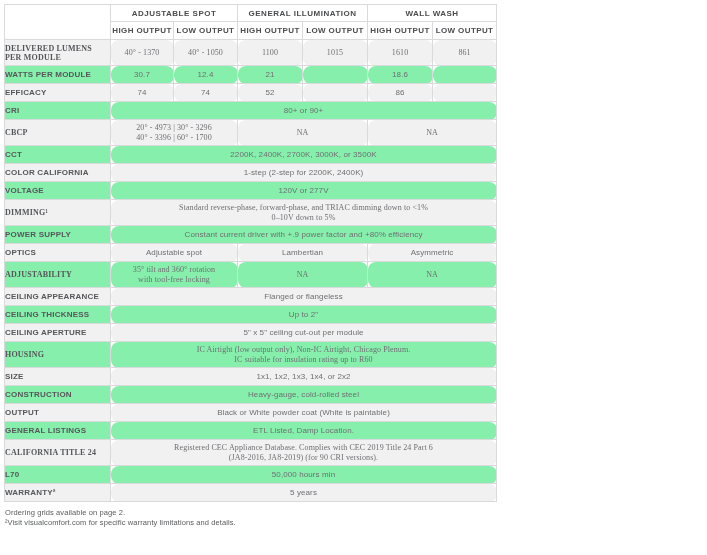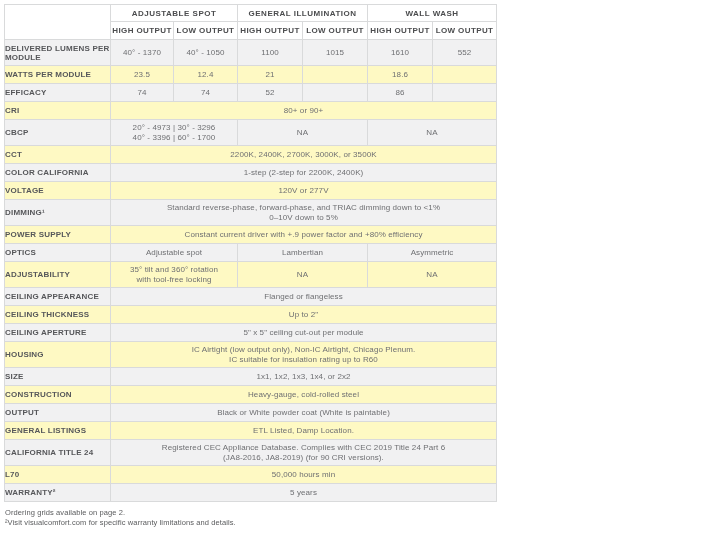--- a/index.html
+++ b/index.html
@@ -34,31 +34,31 @@
   thead tr.sub-row{height:18px;}
   th.group{
     font-size:7.5px;font-weight:bold;color:var(--header-text);
     letter-spacing:.5px;text-align:center;background:#fff;
   }
   th.sub{
     font-size:7.5px;font-weight:bold;color:var(--header-text);
     letter-spacing:.4px;background:#fff;
   }
   th.corner{background:#fff;}
-  tbody tr{height:18px;background:#fef9c3;}
-  tbody tr.tall{height:26px;}
+  tbody tr{height:18px;background:#86efac;}
+  tbody tr.tall{height:26px;font-family:Liberation Serif, serif;}
   tbody tr.shaded{background:var(--row-shade);}
   td.label{
     text-align:left;padding:1px 2px 1px 6px;
     font-size:7.5px;font-weight:bold;color:var(--label-text);
     letter-spacing:.2px;line-height:9px;
   }
   td.val{
     text-align:center;color:var(--value-text);
-    letter-spacing:.1px;line-height:9.5px;padding:1px 2px;
+    letter-spacing:.1px;line-height:9.5px;padding:1px 2px;border-radius:8px;
   }
   td.val div{line-height:9.5px;}
   .footnotes{
     margin-top:6px;margin-left:1px;
     font-size:7.5px;line-height:10px;color:var(--footer-text);
     letter-spacing:.1px;
   }
   .footnotes .fn-bold{font-weight:normal;}
 </style>
 </head>
@@ -92,25 +92,25 @@
         </tr>
     </thead>
     <tbody>
         <tr class="shaded tall">
           <td class="label">DELIVERED LUMENS PER MODULE</td>
           <td class="val" colspan="1">40° - 1370</td>
           <td class="val" colspan="1">40° - 1050</td>
           <td class="val" colspan="1">1100</td>
           <td class="val" colspan="1">1015</td>
           <td class="val" colspan="1">1610</td>
-          <td class="val" colspan="1">552</td>
+          <td class="val" colspan="1">861</td>
         </tr>
         <tr class="">
           <td class="label">WATTS PER MODULE</td>
-          <td class="val" colspan="1">23.5</td>
+          <td class="val" colspan="1">30.7</td>
           <td class="val" colspan="1">12.4</td>
           <td class="val" colspan="1">21</td>
           <td class="val" colspan="1"></td>
           <td class="val" colspan="1">18.6</td>
           <td class="val" colspan="1"></td>
         </tr>
         <tr class="shaded ">
           <td class="label">EFFICACY</td>
           <td class="val" colspan="1">74</td>
           <td class="val" colspan="1">74</td>

